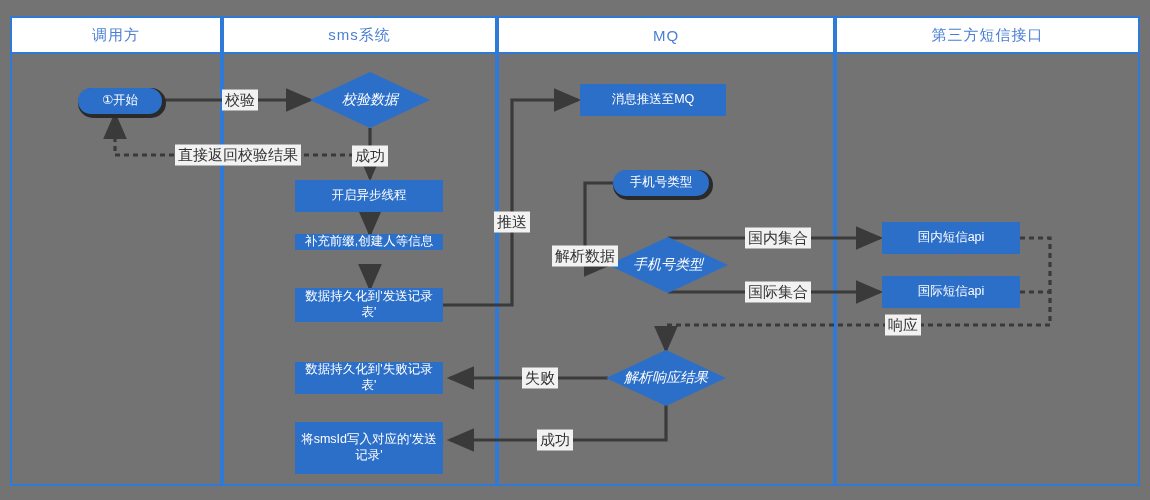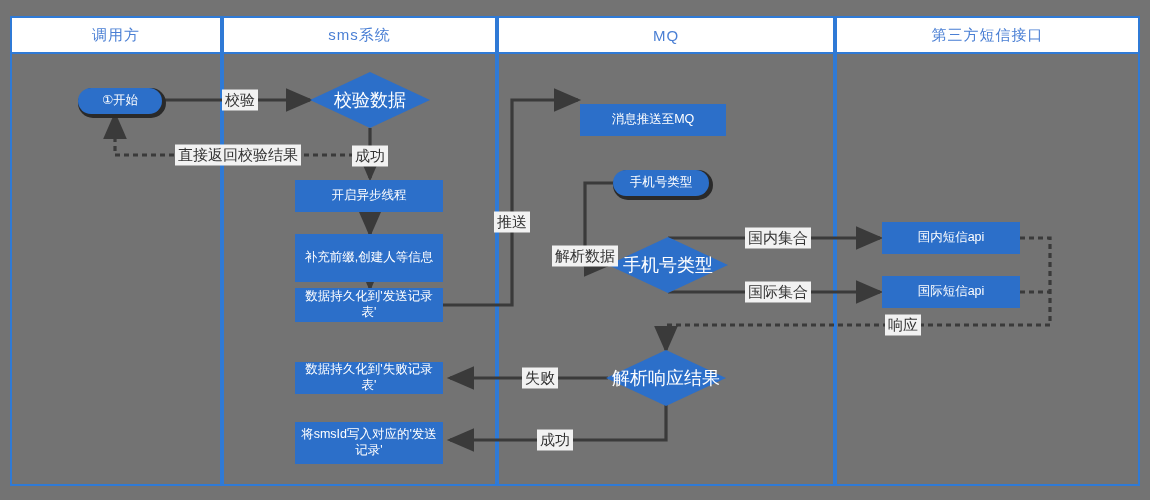--- a/index.html
+++ b/index.html
@@ -11,21 +11,21 @@
   .lane-head span{color:#4a7fd4;font-size:15px;letter-spacing:1px;}
   .lane-body{position:absolute;top:38px;height:432px;background:transparent;border:2px solid #2f7ad6;
              border-top:none;box-sizing:border-box;}
   svg#wires{position:absolute;left:0;top:0;width:1150px;height:500px;pointer-events:none;}
   .node{position:absolute;background:#2c6fc9;color:#fff;display:flex;align-items:center;
         justify-content:center;text-align:center;font-size:12.5px;line-height:1.25;
         box-sizing:border-box;padding:2px 6px;}
   .node.pill{border-radius:16px;box-shadow:2px 2px 0 2px #2a2a2a;}
   .dia{position:absolute;}
   .dia .dlabel{position:absolute;left:0;top:0;width:100%;height:100%;display:flex;
-        align-items:center;justify-content:center;color:#fff;font-size:18px;}
+        align-items:center;justify-content:center;color:#fff;font-size:14px;font-style:italic;}
   .elabel{position:absolute;background:#f2f2f2;color:#333;font-size:15px;
           padding:1px 3px;white-space:nowrap;transform:translate(-50%,-50%);}
 </style>
 </head>
 <body>
 
 <div id="stage">
 
   <div id="swim">
     <div class="lane-head" style="left:0;width:212px;">
@@ -81,34 +81,34 @@
   <div class="dia" style="left:310px;top:72px;width:120px;height:56px;">
     <svg width="120" height="56" viewBox="0 0 120 56">
         <polygon points="60,0 120,28 60,56 0,28" fill="#2c6fc9"></polygon>
       </svg>
     <div class="dlabel">校验数据</div>
   </div>
 
   <div class="node" style="left:295px;top:180px;width:148px;height:32px;">
       <span>开启异步线程</span>
     </div>
-  <div class="node" style="left:295px;top:234px;width:148px;height:48px;text-align:right;">
+  <div class="node" style="left:295px;top:234px;width:148px;height:16px;text-align:right;">
       <span>补充前缀,创建人等信息</span>
     </div>
   <div class="node" style="left:295px;top:288px;width:148px;height:34px;justify-content:flex-end;">
       <span>数据持久化到'发送记录表'</span>
     </div>
   <div class="node" style="left:295px;top:362px;width:148px;height:32px;">
       <span>数据持久化到'失败记录表'</span>
     </div>
-  <div class="node" style="left:295px;top:422px;width:148px;height:42px;">
+  <div class="node" style="left:295px;top:422px;width:148px;height:52px;">
       <span>将smsId写入对应的'发送记录'</span>
     </div>
 
-  <div class="node" style="left:580px;top:84px;width:146px;height:32px;margin-top:20px;">
+  <div class="node" style="left:580px;top:84px;width:146px;height:32px;">
       <span>消息推送至MQ</span>
     </div>
   <div class="node pill" style="left:613px;top:170px;width:96px;height:26px;">
       <span>手机号类型</span>
     </div>
 
   <div class="dia" style="left:608px;top:237px;width:120px;height:56px;">
     <svg width="120" height="56" viewBox="0 0 120 56">
         <polygon points="60,0 120,28 60,56 0,28" fill="#2c6fc9"></polygon>
       </svg>

